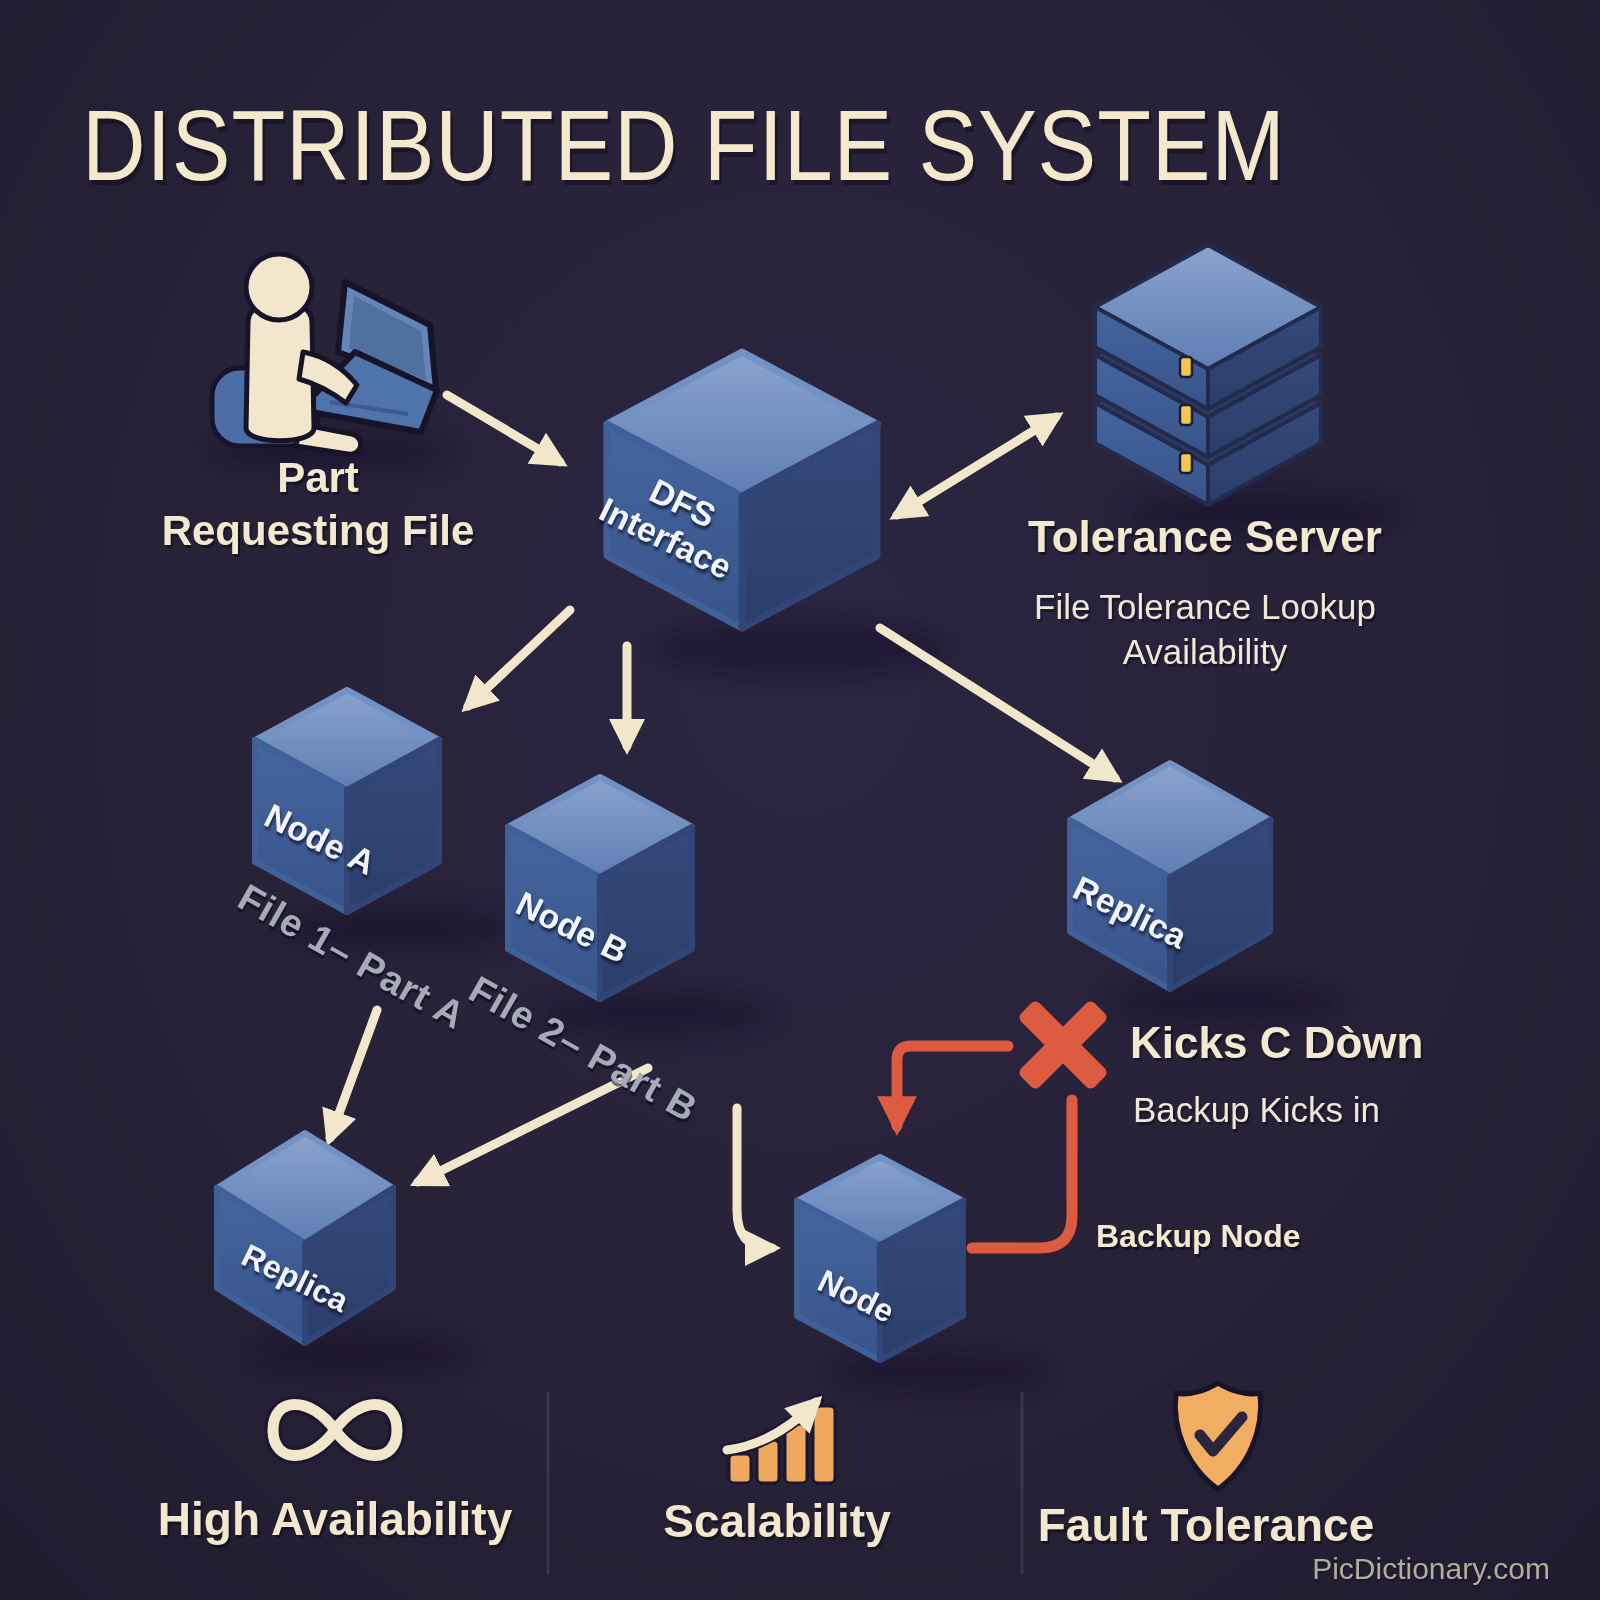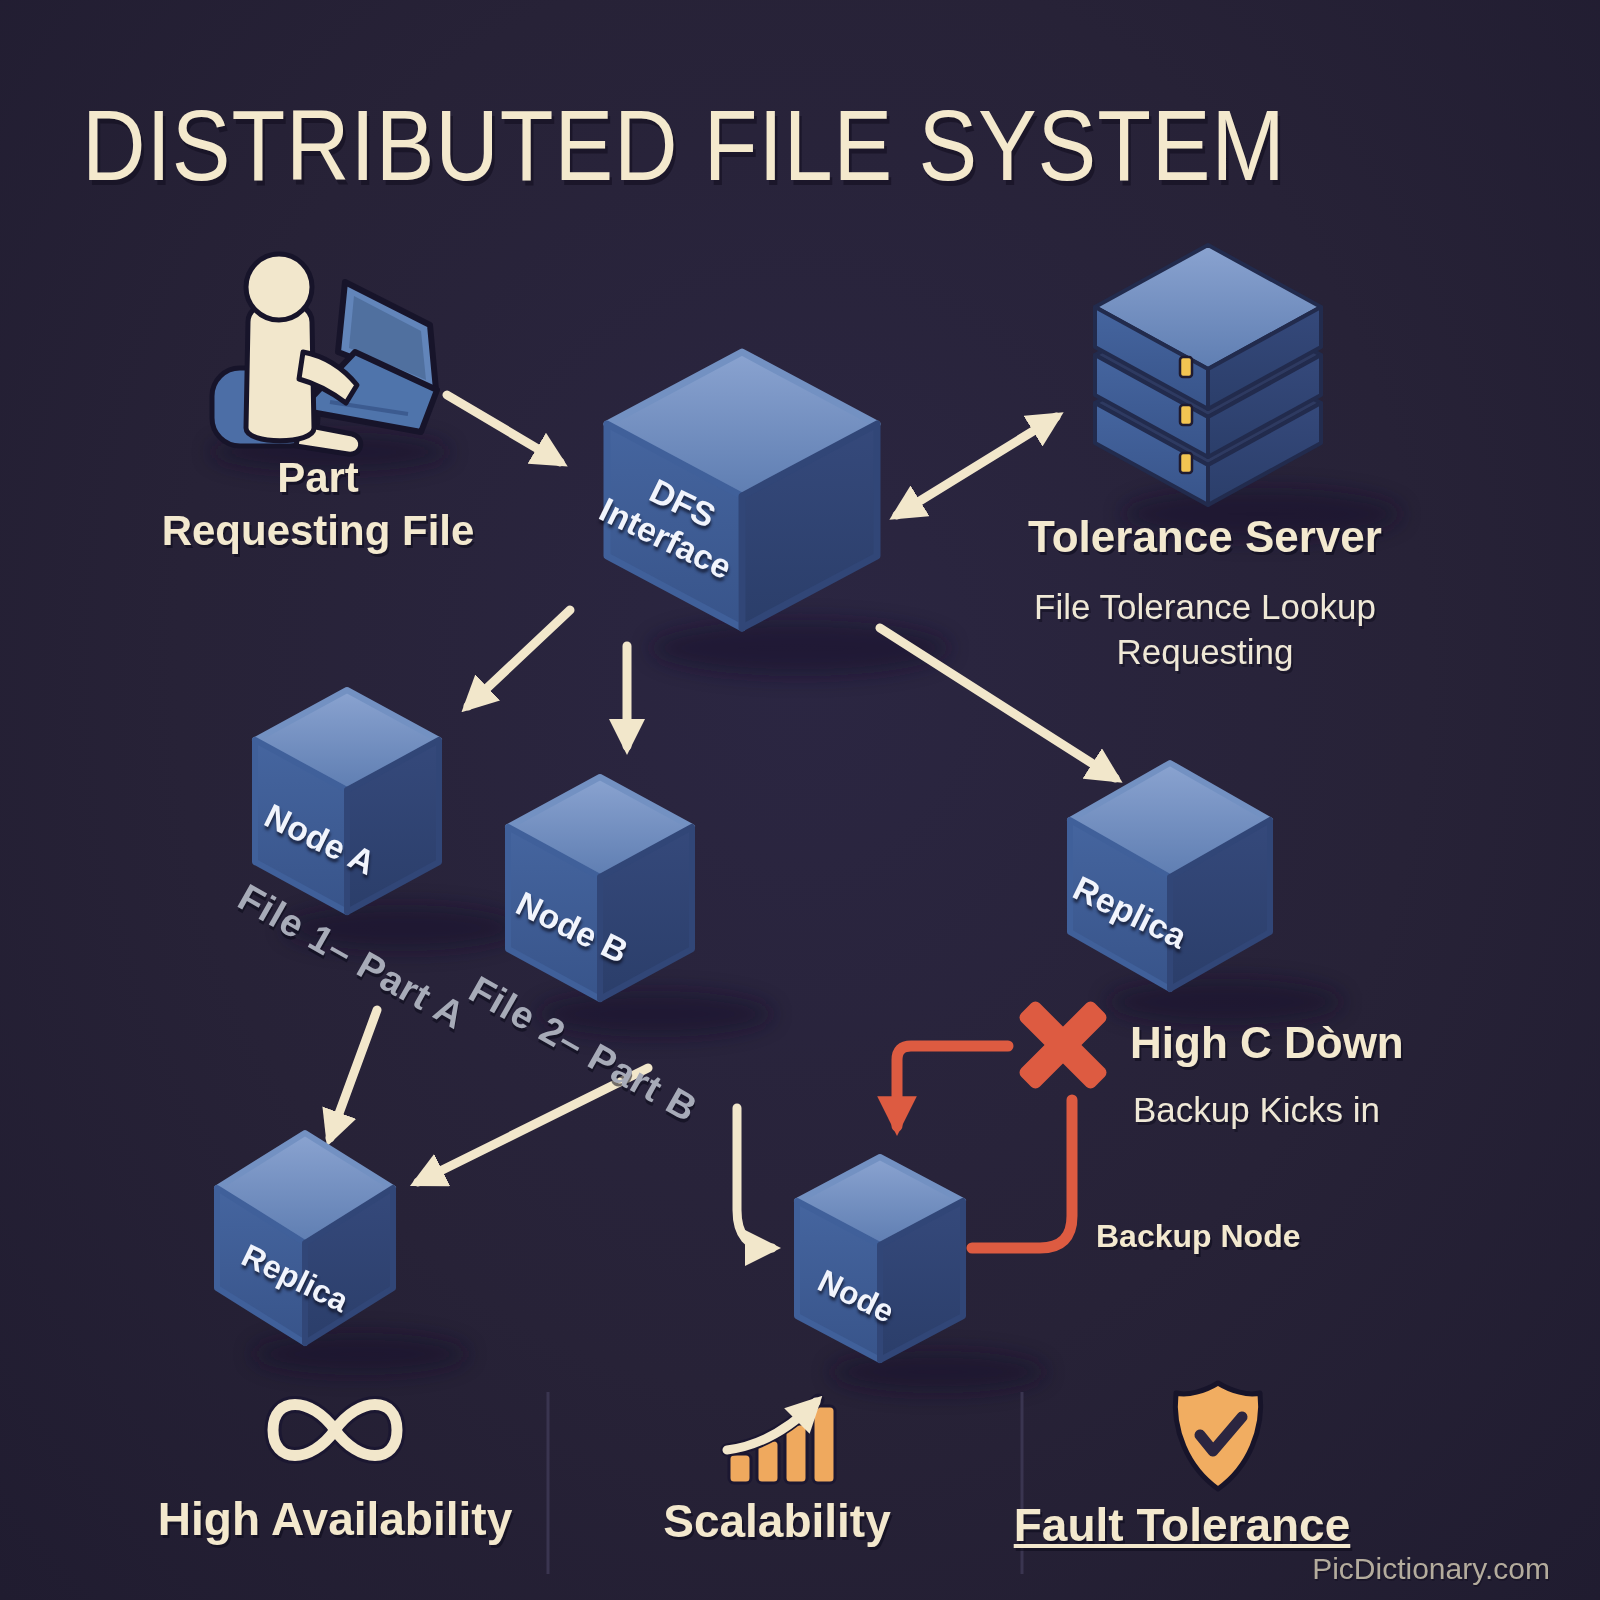--- a/index.html
+++ b/index.html
@@ -202,34 +202,34 @@
   <div>Requesting File</div>
 </div>
 
 <div class="abs cube-label rot26" style="left:574px;top:482px;">
   <div>DFS</div>
   <div>Interface</div>
 </div>
 
 <div class="abs h-bold centered" style="left:985px;top:512px;width:440px;font-size:44px;">Tolerance Server</div>
 <div class="abs h-reg centered" style="left:985px;top:587px;width:440px;">File Tolerance Lookup</div>
-<div class="abs h-reg centered" style="left:985px;top:632px;width:440px;">Requesting</div>
+<div class="abs h-reg centered" style="left:985px;top:632px;width:440px;">Availability</div>
 
 <div class="abs cube-label rot26" style="left:220px;top:820px;">Node A</div>
 <div class="abs cube-label rot26" style="left:472px;top:908px;">Node B</div>
 <div class="abs cube-label rot26" style="left:1030px;top:893px;">Replica</div>
 <div class="abs cube-label rot26 small-cube" style="left:195px;top:1260px;">Replica</div>
 <div class="abs cube-label rot26 small-cube" style="left:756px;top:1278px;">Node</div>
 
 <div class="abs file-label rot29" style="left:252px;top:876px;">File 1– Part A</div>
 <div class="abs file-label rot29" style="left:483px;top:968px;">File 2– Part B</div>
 
-<div class="abs h-bold" style="left:1130px;top:1018px;font-size:44px;">High C Dòwn</div>
+<div class="abs h-bold" style="left:1130px;top:1018px;font-size:44px;">Kicks C Dòwn</div>
 <div class="abs h-reg" style="left:1133px;top:1090px;">Backup Kicks in</div>
 <div class="abs h-bold" style="left:1096px;top:1218px;font-size:32px;">Backup Node</div>
 
 <div class="abs footer-label" style="left:125px;top:1492px;">High Availability</div>
 <div class="abs footer-label" style="left:567px;top:1494px;">Scalability</div>
-<div class="abs footer-label" style="left:972px;top:1498px;text-decoration:underline;">Fault Tolerance</div>
+<div class="abs footer-label" style="left:996px;top:1498px;">Fault Tolerance</div>
 
 <div class="abs watermark" style="right:50px;top:1552px;">PicDictionary.com</div>
 
 </div>
 
 </body></html>

